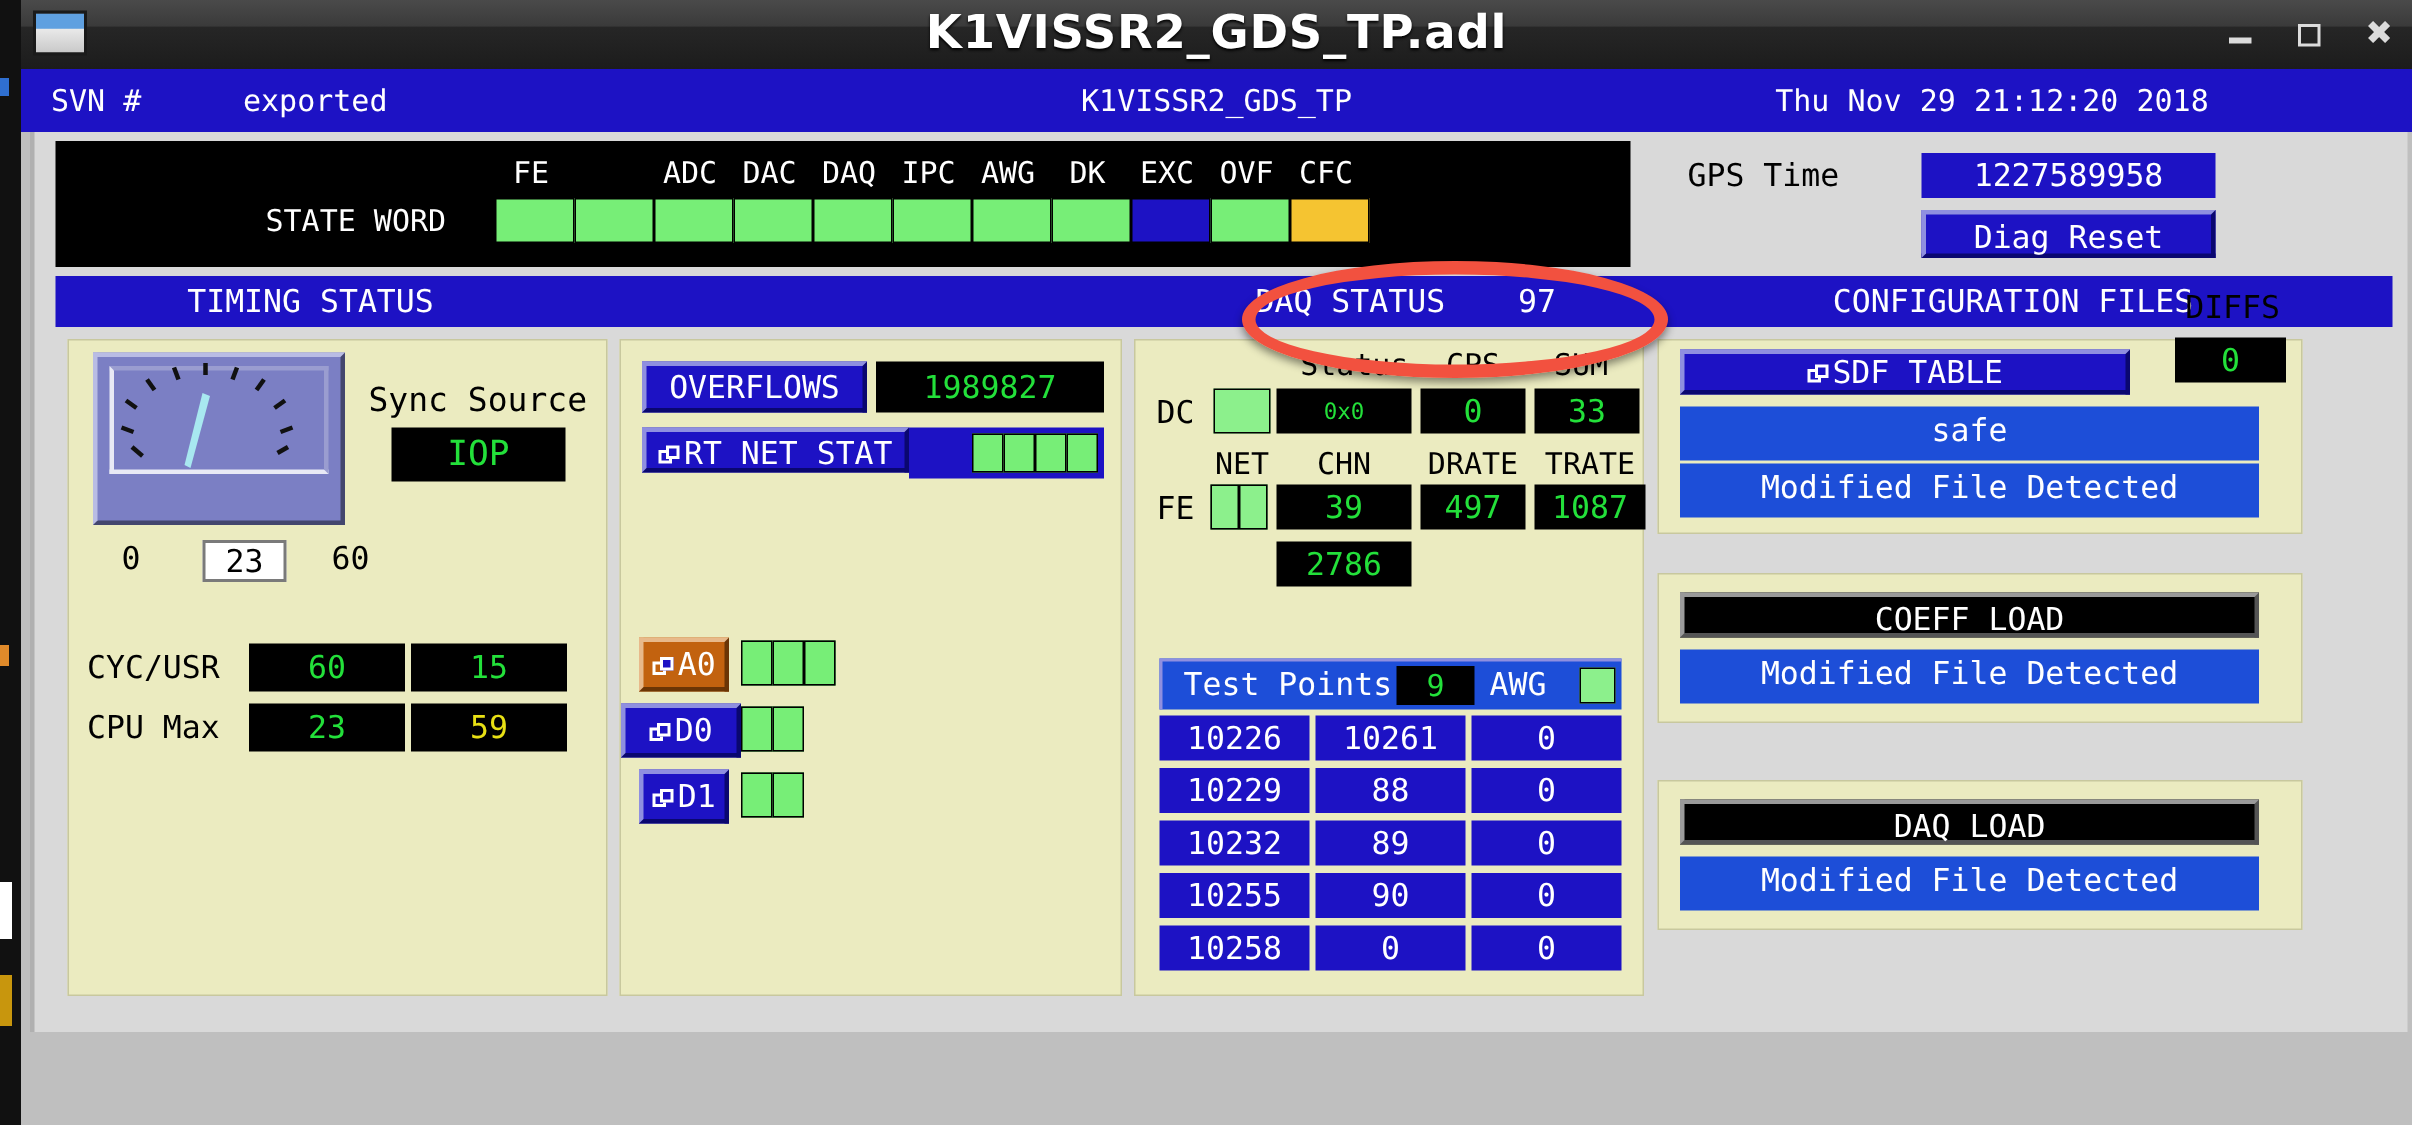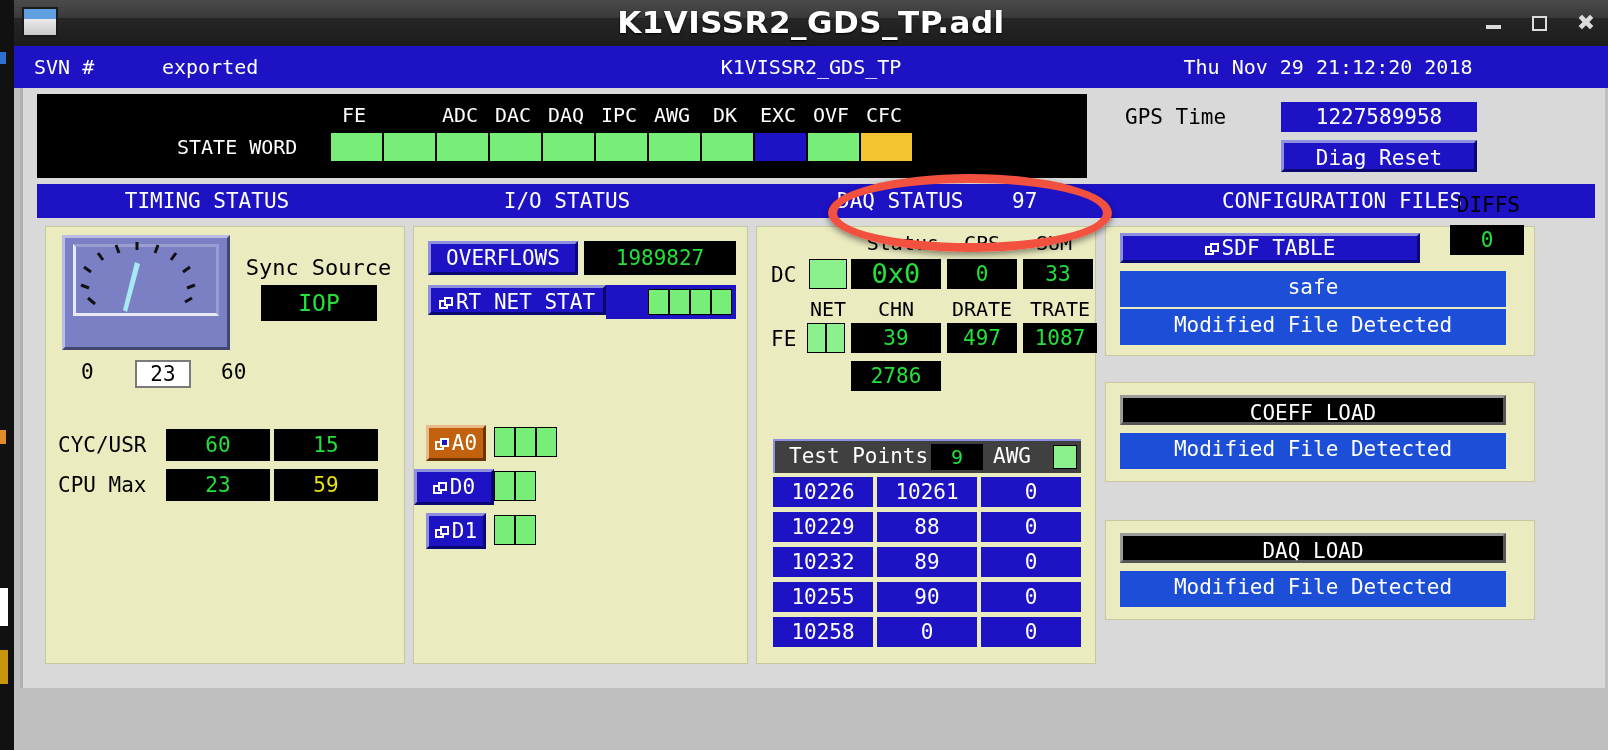--- a/index.html
+++ b/index.html
@@ -125,21 +125,21 @@
   .rd-icon i:nth-child(1){left:0;top:3px;width:9px;height:9px;}
   .rd-icon i:nth-child(2){left:5px;top:0;width:9px;height:9px;background:#1d12c4;}
   .segbar{position:absolute;display:flex;background:#000;}
   .seg{border:1px solid #000;box-sizing:border-box;}
 
   
   .daq-hdr{position:absolute;color:#000;font-size:20px;text-align:center;}
   .gbox{position:absolute;border:1px solid #000;box-sizing:border-box;}
 
   
-  .tp-hdr{position:absolute;left:16px;top:212px;width:308px;height:34px;background:#404040;
+  .tp-hdr{position:absolute;left:16px;top:212px;width:308px;height:34px;background:#1d4ed8;
           border-top:2px solid #8f8fe0;border-left:2px solid #8f8fe0;box-sizing:border-box;}
   .tp-hdr-t{position:absolute;left:14px;top:0;line-height:30px;color:#fff;font-size:21px;}
   .tp-hdr-n{position:absolute;left:156px;top:3px;width:52px;height:26px;background:#000;
             color:#23e03a;font-size:20px;text-align:center;line-height:26px;}
   .tp-hdr-a{position:absolute;left:218px;top:0;line-height:30px;color:#fff;font-size:21px;}
   .tp-hdr-led{position:absolute;left:278px;top:4px;width:24px;height:24px;border:1px solid #000;box-sizing:border-box;}
   .tp-row{position:absolute;left:16px;display:flex;gap:4px;}
   .tp-cell{background:#1d12c4;color:#fff;font-size:21px;text-align:center;line-height:30px;height:30px;}
 
   
@@ -227,21 +227,20 @@
         </div>
 
         <div class="gpsblock">
           <div class="gps-label">GPS Time</div>
           <div class="gps-val">1227589958</div>
           <div class="diagreset">Diag Reset</div>
         </div>
 
         <div class="sectionbar">
           <div style="left:20px;width:300px;">TIMING STATUS</div>
-          <div style="left:370px;width:320px;">I/O STATUS</div>
           <div style="left:800px;width:180px;text-align:left;">DAQ STATUS</div>
           <div style="left:975px;width:70px;text-align:left;">97</div>
           <div style="left:1070px;width:470px;">CONFIGURATION FILES</div>
         </div>
 
         <div class="panel" id="p-timing">
           <div class="meter">
             <div class="meter-face"></div>
             <svg class="meter-svg" width="150" height="78">
               <g stroke="#111" stroke-width="3">
@@ -311,21 +310,21 @@
             </div>
         </div>
 
         <div class="panel" id="p-daq">
           <div class="daq-hdr" style="left:92px;top:4px;width:90px;text-align:right;">Status</div>
           <div class="daq-hdr" style="left:190px;top:4px;width:70px;">CPS</div>
           <div class="daq-hdr" style="left:262px;top:4px;width:70px;">SUM</div>
 
           <div class="rowlabel" style="left:14px;top:36px;">DC</div>
           <div class="gbox" id="dcled" style="left: 52px; top: 32px; width: 38px; height: 30px; background: rgb(140, 240, 140);"></div>
-          <div class="blackfield" style="left:94px;top:32px;width:90px;height:30px;color:#23e03a;font-size:27px;line-height:30px;">0x0</div>
+          <div class="blackfield" style="left:94px;top:32px;width:90px;height:30px;color:#23e03a;font-size:15px;line-height:30px;">0x0</div>
           <div class="blackfield" style="left:190px;top:32px;width:70px;height:30px;color:#23e03a;font-size:21px;line-height:30px;">0</div>
           <div class="blackfield" style="left:266px;top:32px;width:70px;height:30px;color:#23e03a;font-size:21px;line-height:30px;">33</div>
 
           <div class="daq-hdr" style="left:48px;top:70px;width:46px;">NET</div>
           <div class="daq-hdr" style="left:96px;top:70px;width:86px;">CHN</div>
           <div class="daq-hdr" style="left:184px;top:70px;width:82px;">DRATE</div>
           <div class="daq-hdr" style="left:266px;top:70px;width:74px;">TRATE</div>
 
           <div class="rowlabel" style="left:14px;top:100px;">FE</div>
           <div class="segbar" id="feseg" style="left:50px;top:96px;">

